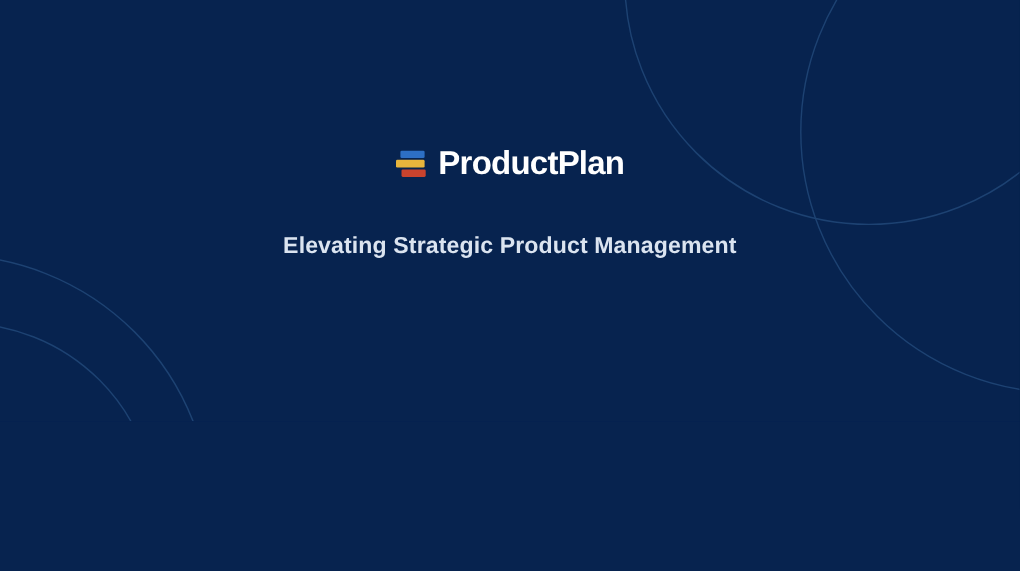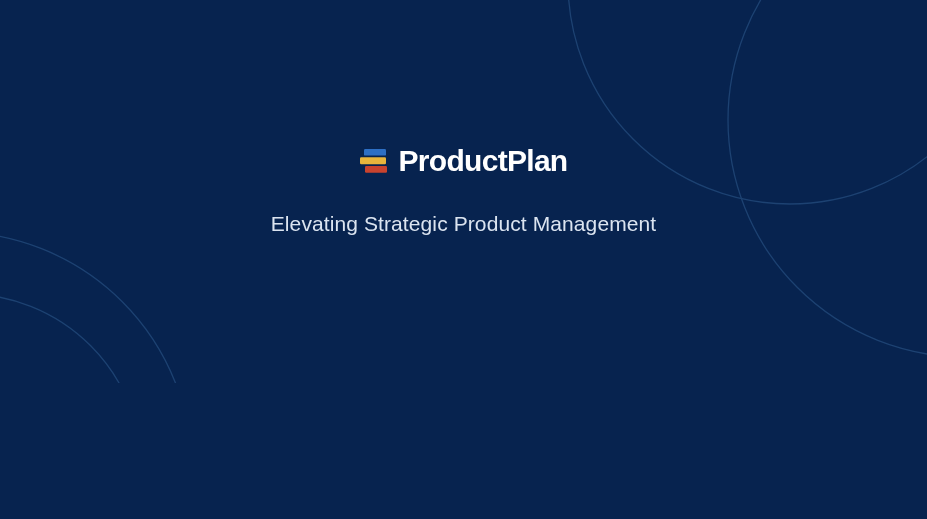--- a/index.html
+++ b/index.html
@@ -67,24 +67,24 @@
     letter-spacing: -1.4px;
     line-height: 1.06;
     margin: 0 0 22px 0;
     white-space: nowrap;
   }
 
   
   .subtitle {
     color: #dbe4f0;
     font-size: 21px;
-    font-weight: normal;
+    font-weight: bold;
     letter-spacing: 0.1px;
     line-height: 1.3;
-    margin: 0;
+    margin: 12px;
     white-space: nowrap;
   }
 </style>
 </head>
 <body>
 
 <div class="slide">
 
   <svg class="deco-layer" viewBox="0 0 927 519" width="927" height="519" fill="none" aria-hidden="true">
     <g stroke="#1d4272" stroke-width="1.3" fill="none">

